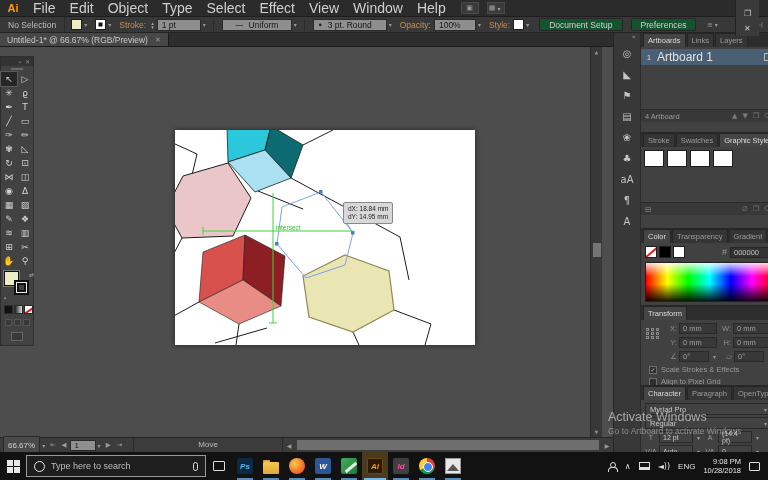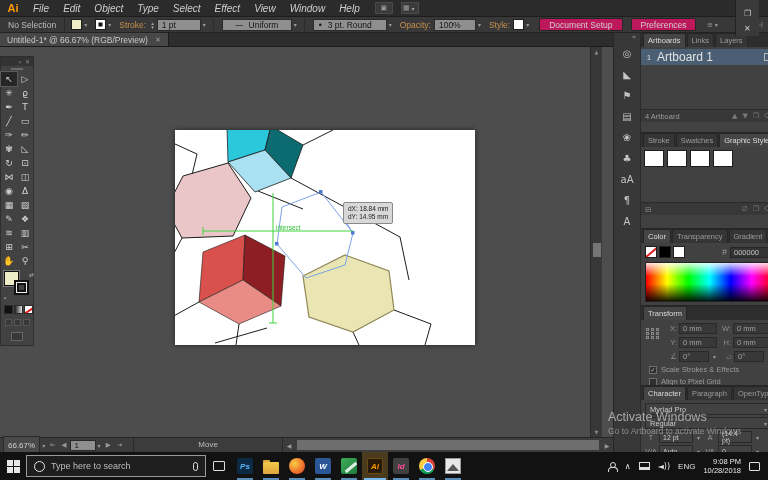--- a/index.html
+++ b/index.html
@@ -5,41 +5,41 @@
   *{margin:0;padding:0;box-sizing:border-box;}
   html,body{background:#000;}
   #screen{position:relative;width:768px;height:480px;background:#4d4d4d;overflow:hidden;
     font-family:"Liberation Sans",sans-serif;font-size:9px;color:#c8c8c8;}
   .glyph{font-family:"DejaVu Sans",sans-serif;}
 
   
   #menubar{position:absolute;left:0;top:0;width:768px;height:17px;background:#2b2b2b;
     border-bottom:1px solid #1d1d1d;display:flex;align-items:center;z-index:20;}
   #ai-logo{width:26px;text-align:center;color:#ff9a00;font-weight:bold;font-size:11px;}
-  .menu-item{padding:0 7px;font-size:10px;color:#cfcfcf;cursor:default;font-style:italic;}
+  .menu-item{padding:0 7px;font-size:14px;color:#cfcfcf;cursor:default;}
   .mb-icon{width:18px;height:12px;border:1px solid #4a4a4a;background:#3a3a3a;margin-left:8px;
     display:flex;align-items:center;justify-content:center;font-size:7px;color:#999;}
   #mb-right{margin-left:auto;display:flex;align-items:center;flex-direction:column;}
   #layout-switcher{color:#cfcfcf;font-size:9px;margin-right:4px;display:flex;gap:4px;align-items:center;}
   .winbtn{width:24px;height:15px;display:flex;align-items:center;justify-content:center;
     color:#cfcfcf;font-size:8px;background:#3a3a3a;border-left:1px solid #222;}
 
   
   #controlbar{position:absolute;left:0;top:17px;width:768px;height:16px;background:#383838;
     border-bottom:1px solid #232323;display:flex;align-items:center;z-index:19;font-size:8.5px;}
   #no-selection{padding:0 8px;color:#bdbdbd;border-right:1px solid #2a2a2a;height:100%;display:flex;align-items:center;}
   .swatch-sm{width:11px;height:11px;border:1px solid #1e1e1e;margin-left:6px;}
   #cb-fill{background:#efecc8;}
   #cb-stroke{background:#fff;box-shadow:inset 0 0 0 2.5px #fff, inset 0 0 0 5px #111;}
   .dd{color:#9a9a9a;font-size:6px;padding:0 2px;font-family:"DejaVu Sans",sans-serif;}
   .cb-label{color:#c98f4d;margin-left:6px;}
   .cfield{background:#8f8f8f;color:#161616;height:12px;border:1px solid #2a2a2a;
     display:flex;align-items:center;padding:0 4px;margin-left:3px;}
   .spin{display:flex;flex-direction:column;line-height:4px;font-size:5px;color:#aaa;margin-left:5px;font-family:"DejaVu Sans",sans-serif;}
-  .cbtn{background:#be185d;border:1px solid #262626;border-radius:2px;color:#cfcfcf;
+  .cbtn{background:#14532d;border:1px solid #262626;border-radius:2px;color:#cfcfcf;
     height:13px;display:flex;align-items:center;padding:0 9px;margin-left:8px;}
   .vsep{width:1px;height:12px;background:#2a2a2a;margin:0 5px;}
 
   
   #tabbar{position:absolute;left:0;top:33px;width:613px;height:14px;background:#2d2d2d;
     border-bottom:1px solid #1b1b1b;display:flex;z-index:18;}
   #doctab{background:#474747;color:#c9c9c9;font-size:8.5px;display:flex;align-items:center;
     gap:7px;padding:0 7px;border-right:1px solid #1b1b1b;}
   #doctab .x{color:#9a9a9a;font-size:7px;}
 

